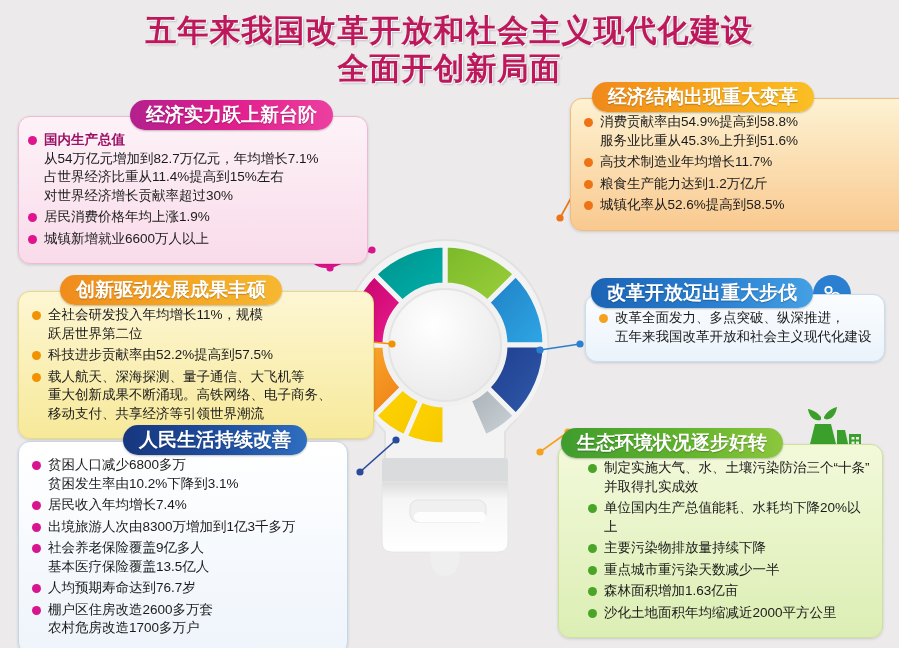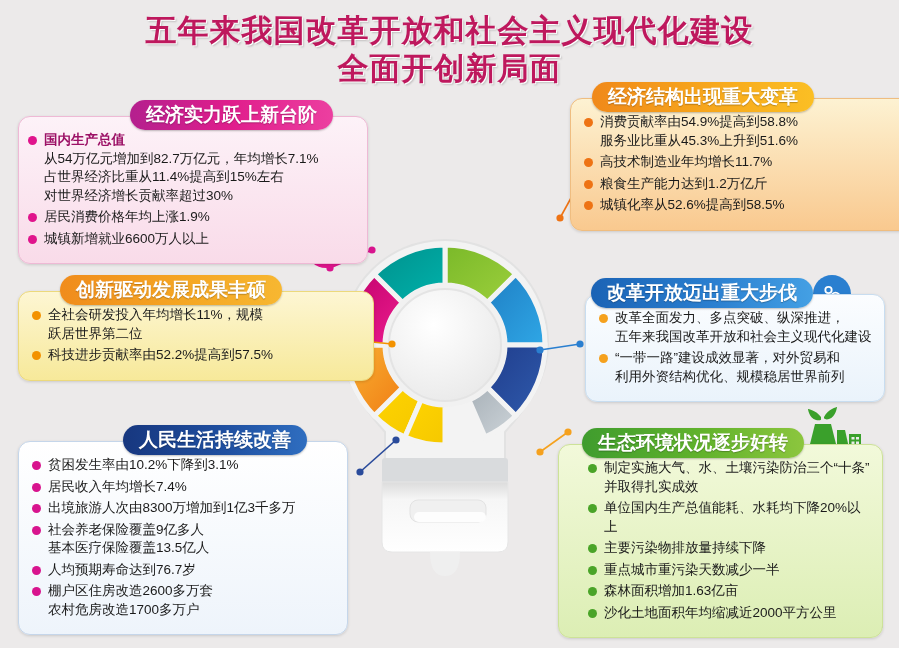--- a/index.html
+++ b/index.html
@@ -110,21 +110,21 @@
   .c-reform .card-head {
     margin-left:6px;
     background:linear-gradient(90deg,#1b63b5 0%,#2a7fd0 55%,#44a0e4 100%);
   }
   .c-reform .card-body { background:linear-gradient(180deg,#fbfdff 0%,#eaf3fb 100%); border:1px solid #c8ddf0; }
   .c-reform .dot { background:#f5a11e; }
 
   
   .c-eco { left:558px; top:428px; width:325px; }
   .c-eco .card-head {
-    margin-left:24px;
+    margin-left:3px;
     background:linear-gradient(90deg,#3f9c2e 0%,#62b32c 55%,#8cc63e 100%);
   }
   .c-eco .card-body { background:linear-gradient(180deg,#f2f9da 0%,#dceeb4 100%); border:1px solid #cde298;padding-left:28px; }
   .c-eco .dot { background:#4aa428; }
 
   
   .badge { position:absolute; border-radius:50%; display:flex; align-items:center; justify-content:center; }
   .badge-chart { left:306px; top:228px; width:40px; height:40px; background:#e0148c; }
   .badge-gear  { left:813px; top:275px; width:38px; height:38px; background:#2a7fd0; }
   .icon-eco    { position:absolute; left:797px; top:404px; width:66px; height:54px; }
@@ -281,30 +281,37 @@
       <ul class="lines">
           <li>
             <span class="dot"></span>
             <span class="ln">全社会研发投入年均增长11%，规模</span>
             <span class="ln">跃居世界第二位</span>
           </li>
           <li>
             <span class="dot"></span>
             <span class="ln">科技进步贡献率由52.2%提高到57.5%</span>
           </li>
+          <li>
+            <span class="dot"></span>
+            <span class="ln">载人航天、深海探测、量子通信、大飞机等</span>
+            <span class="ln">重大创新成果不断涌现。高铁网络、电子商务、</span>
+            <span class="ln">移动支付、共享经济等引领世界潮流</span>
+          </li>
         </ul>
     </div>
   </div>
 
   <div class="card c-life">
     <div class="card-head">人民生活持续改善</div>
     <div class="card-body">
       <ul class="lines">
           <li>
             <span class="dot"></span>
+            <span class="ln">贫困人口减少6800多万</span>
             <span class="ln">贫困发生率由10.2%下降到3.1%</span>
           </li>
           <li>
             <span class="dot"></span>
             <span class="ln">居民收入年均增长7.4%</span>
           </li>
           <li>
             <span class="dot"></span>
             <span class="ln">出境旅游人次由8300万增加到1亿3千多万</span>
           </li>
@@ -352,25 +359,20 @@
   </div>
 
   <div class="card c-reform">
     <div class="card-head">改革开放迈出重大步伐</div>
     <div class="card-body">
       <ul class="lines">
           <li>
             <span class="dot"></span>
             <span class="ln">改革全面发力、多点突破、纵深推进，</span>
             <span class="ln">五年来我国改革开放和社会主义现代化建设</span>
-          </li>
-          <li>
-            <span class="dot"></span>
-            <span class="ln">“一带一路”建设成效显著，对外贸易和</span>
-            <span class="ln">利用外资结构优化、规模稳居世界前列</span>
           </li>
         </ul>
     </div>
   </div>
 
   <div class="card c-eco">
     <div class="card-head">生态环境状况逐步好转</div>
     <div class="card-body">
       <ul class="lines">
           <li>

